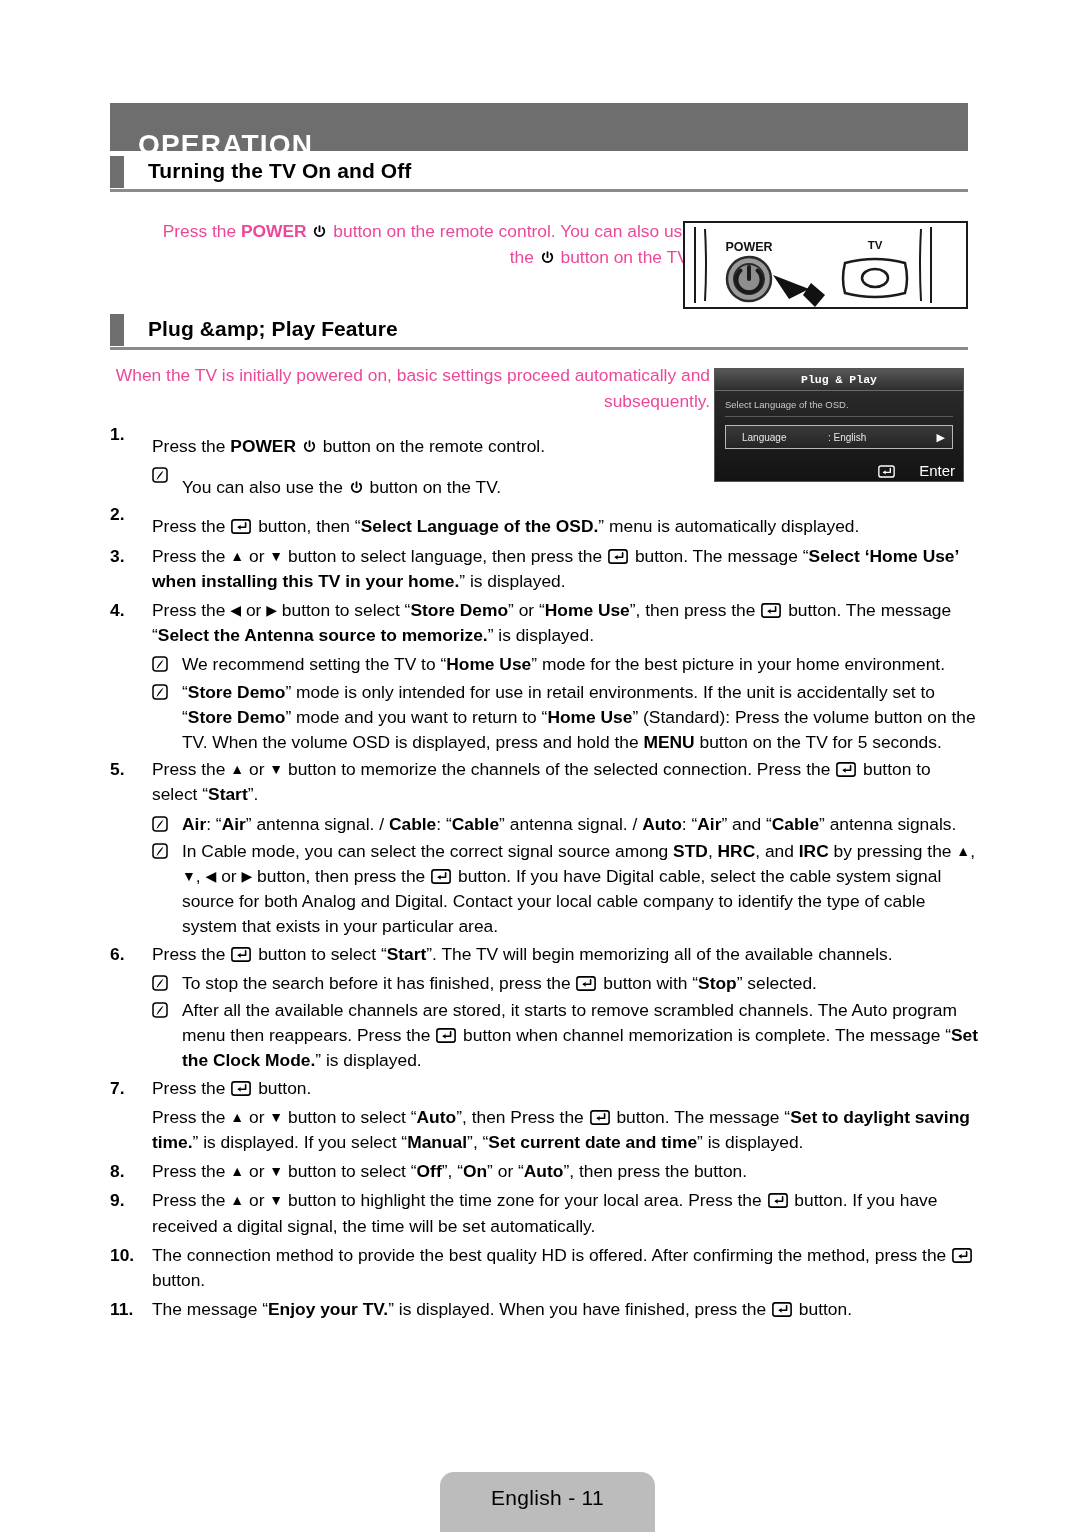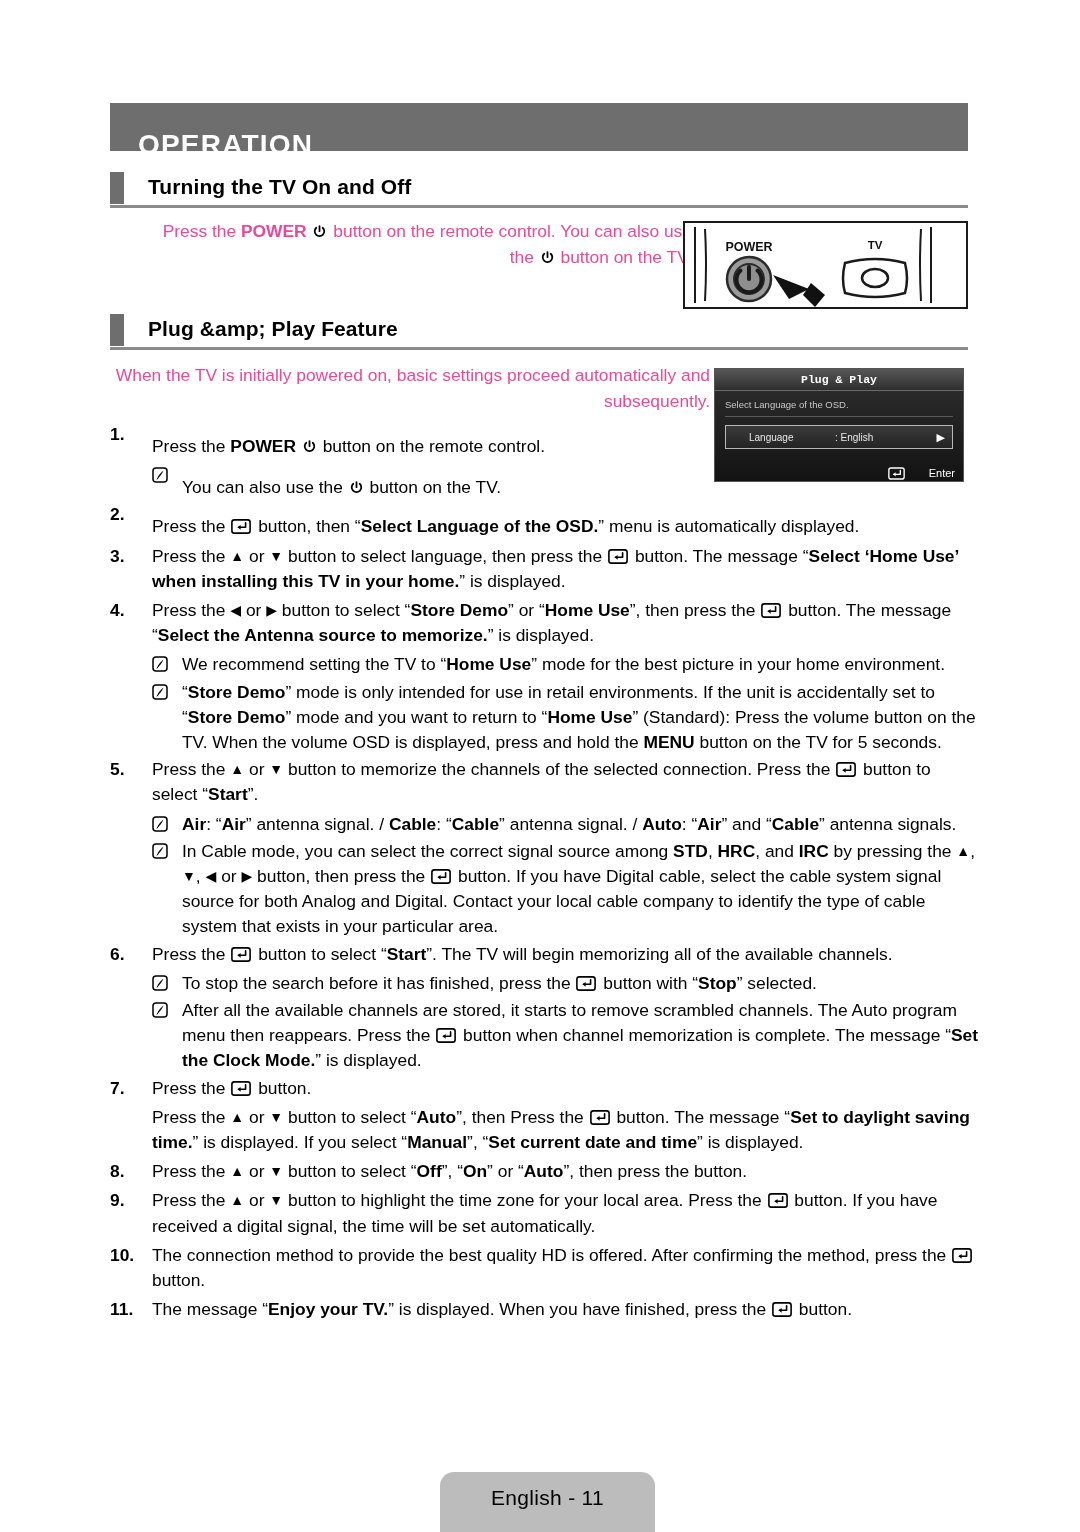--- a/index.html
+++ b/index.html
@@ -69,21 +69,21 @@
   }
   .section-heading .sh-rule {
     position: absolute;
     left: 0;
     top: 33px;
     width: 858px;
     height: 3px;
     background: #8a8a8a;
   }
 
-  #heading-turning { top: 172px; }
+  #heading-turning { top: 156px; }
   #heading-plugplay { top: 314px; }
 
   
   .para {
     position: absolute;
     font-size: 17.4px;
     line-height: 26px;
     color: #ec4899;
     text-align: right;
   }
@@ -235,21 +235,21 @@
     height: 24px;
     border: 1px solid #b8b8b8;
     background: linear-gradient(#3a3a3a, #242424);
     display: flex;
     align-items: center;
     box-sizing: border-box;
   }
   .osd-row-label {
     color: #e8e8e8;
     font-size: 10px;
-    padding-left: 23px;
+    padding-left: 16px;
     width: 86px;
   }
   .osd-row-value {
     color: #e8e8e8;
     font-size: 10px;
     flex: 1 1 auto;
   }
   .osd-row-arrow {
     color: #ffffff;
     font-size: 11px;
@@ -258,21 +258,21 @@
   .osd-footer {
     position: absolute;
     right: 8px;
     bottom: 5px;
     display: flex;
     align-items: center;
     gap: 4px;
   }
   .osd-footer-text {
     color: #ffffff;
-    font-size: 11px;
+    font-size: 15px;
     padding-left: 20px;
   }
   .osd-enter-icon { width: 17px; height: 13px; }
 
   
   .page-footer {
     position: absolute;
     left: 440px;
     top: 1472px;
     width: 215px;

